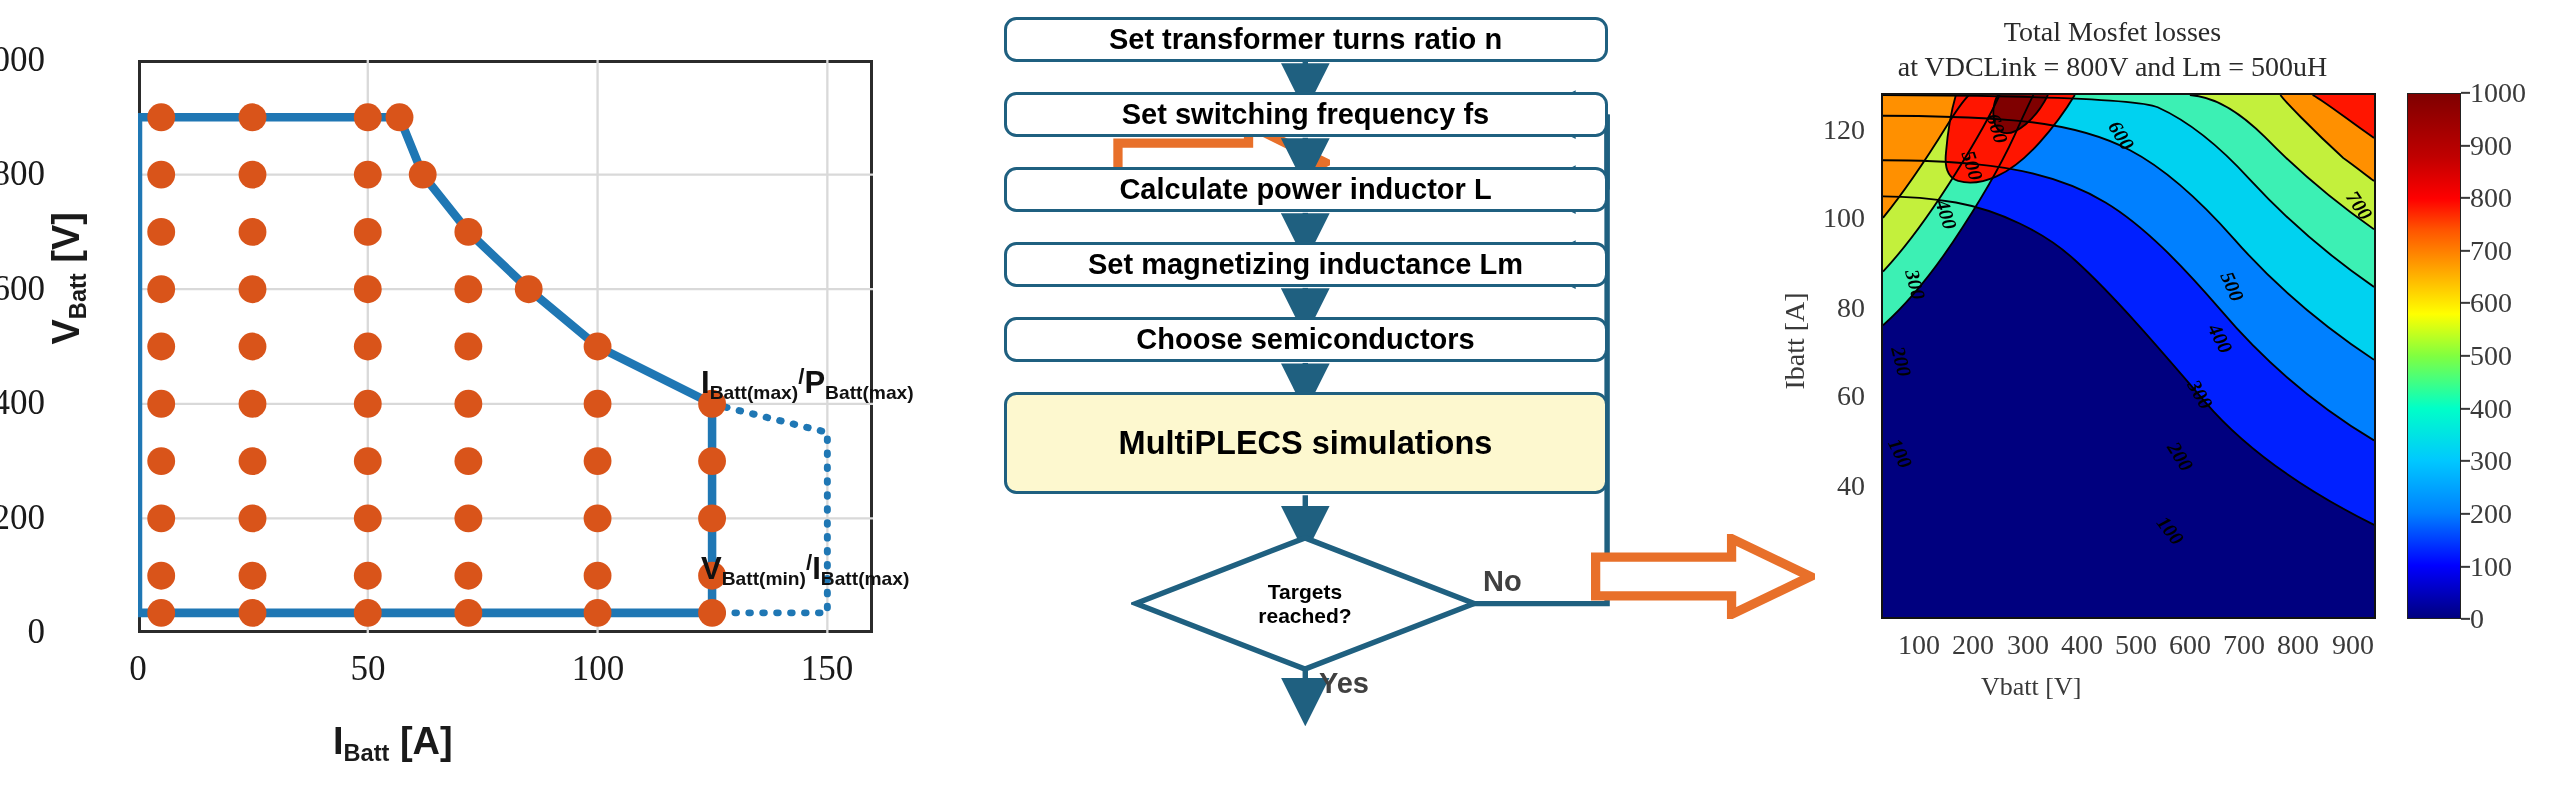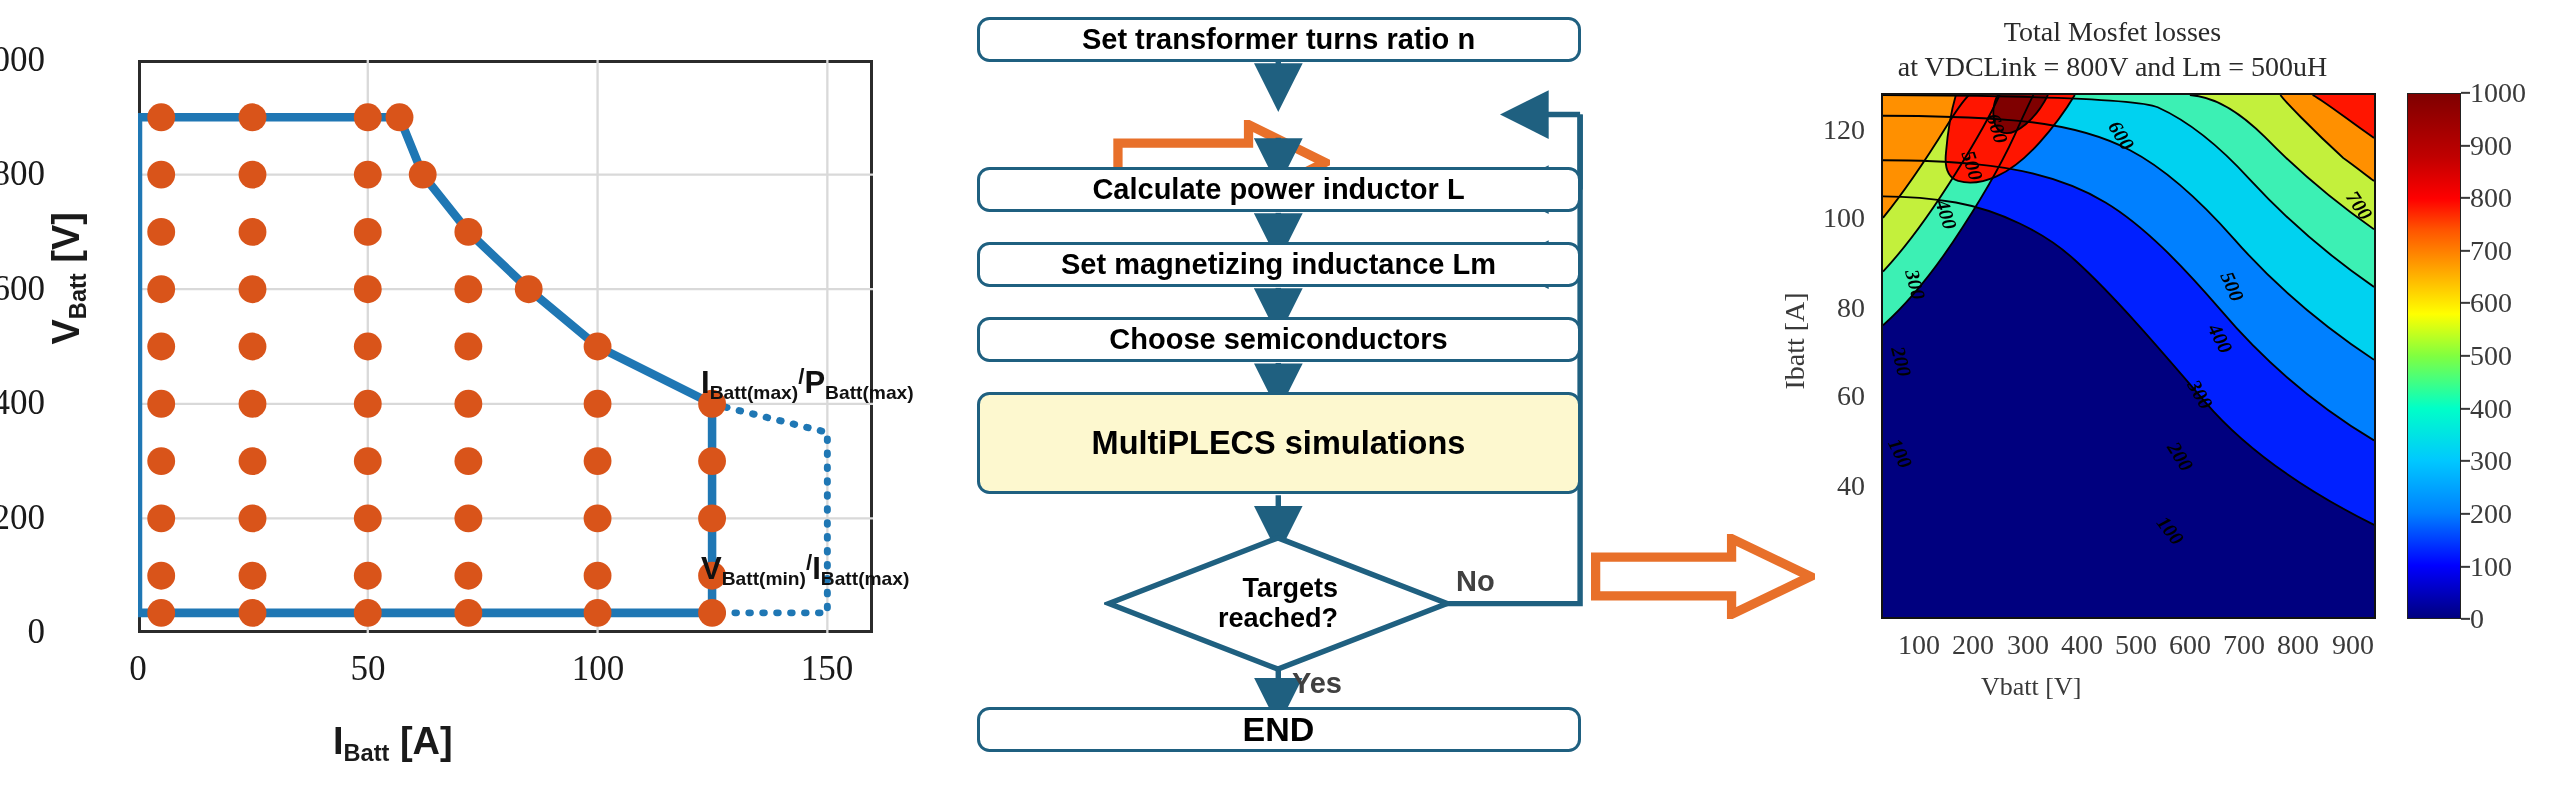--- a/index.html
+++ b/index.html
@@ -23,29 +23,29 @@
   #op-xlabel{position:absolute;left:333px;top:720px;font-size:38px;font-weight:700;
              color:#1a1a1a;}
   .sub{font-size:0.62em;vertical-align:-0.28em;}
   .sup{font-size:0.72em;vertical-align:0.42em;}
   .ann{position:absolute;font-size:31px;font-weight:700;color:#111;white-space:nowrap;}
 
   
   .bigarrow{position:absolute;}
 
   
-  #panel-flow{position:absolute;left:961px;top:0;width:681px;height:589px;}
+  #panel-flow{position:absolute;left:988px;top:0;width:681px;height:589px;}
   .fbox{position:absolute;box-sizing:border-box;border:3.9px solid #1f6080;
         border-radius:12.4px;background:#ffffff;display:flex;align-items:center;
         justify-content:center;text-align:center;color:#000;font-weight:700;
         font-size:29px;line-height:1.12;font-family:"Liberation Sans",sans-serif;}
   .fbox.hl{background:#fdf8cf;}
   .fdiamondwrap{position:absolute;}
   .fdiamond-label{position:absolute;inset:0;display:flex;align-items:center;
-        justify-content:center;text-align:right;font-weight:700;font-size:27px;
+        justify-content:center;text-align:center;font-weight:700;font-size:21px;
         line-height:1.1;color:#000;}
   .flabel{position:absolute;font-weight:700;font-size:29px;color:#404040;}
 
   
   #panel-ct{position:absolute;left:1687px;top:0;width:889px;height:794px;}
   #ct-title{position:absolute;left:108px;top:14px;width:635px;text-align:center;
             font-family:"Liberation Serif",serif;font-size:28px;color:#2a2a2a;
             line-height:1.25;}
   #ct-plot{position:absolute;left:194px;top:93px;width:495px;height:526px;
            border:2.3px solid #111;box-sizing:border-box;overflow:hidden;background:#00007f;}
@@ -217,20 +217,23 @@
         <line x1="800" y1="148" x2="723" y2="148"></line>
         <line x1="800" y1="245" x2="723" y2="245"></line>
         <line x1="800" y1="342" x2="723" y2="342"></line>
       </g>
     </svg>
 
     <div class="fbox" style="left:15.5px;top:17px;width:604px;height:45px">
       <span>Set transformer turns ratio n</span>
     </div>
 
+    <div class="fbox" style="left:15.5px;top:92px;width:604px;height:45px">
+      <span>Set switching frequency fs</span>
+    </div>
 
     <div class="fbox" style="left:15.5px;top:167px;width:604px;height:45px">
       <span>Calculate power inductor L</span>
     </div>
 
     <div class="fbox" style="left:15.5px;top:242px;width:604px;height:45px">
       <span>Set magnetizing inductance Lm</span>
     </div>
 
     <div class="fbox" style="left:15.5px;top:317px;width:604px;height:45px">
@@ -249,23 +252,20 @@
         <div>
           <div>Targets</div>
           <div>reached?</div>
         </div>
       </div>
     </div>
 
     <div class="flabel" style="left:495px;top:565px">No</div>
     <div class="flabel" style="left:331px;top:667px">Yes</div>
 
-    <div class="fbox" style="left:15.5px;top:707px;width:604px;height:45px;font-size:34px">
-      <span>END</span>
-    </div>
   </div>
 
   <svg class="bigarrow" style="left:1591px;top:534px;width:224px;height:85px;" viewBox="0 0 290 110">
     <polygon points="6,30 182,30 182,6 284,55 182,104 182,80 6,80" fill="#ffffff" stroke="#e8702a" stroke-width="12" stroke-linejoin="miter"></polygon>
   </svg>
 
   <div id="panel-ct">
 
     <div id="ct-title" class="nosel">
       <div>Total Mosfet losses</div>

